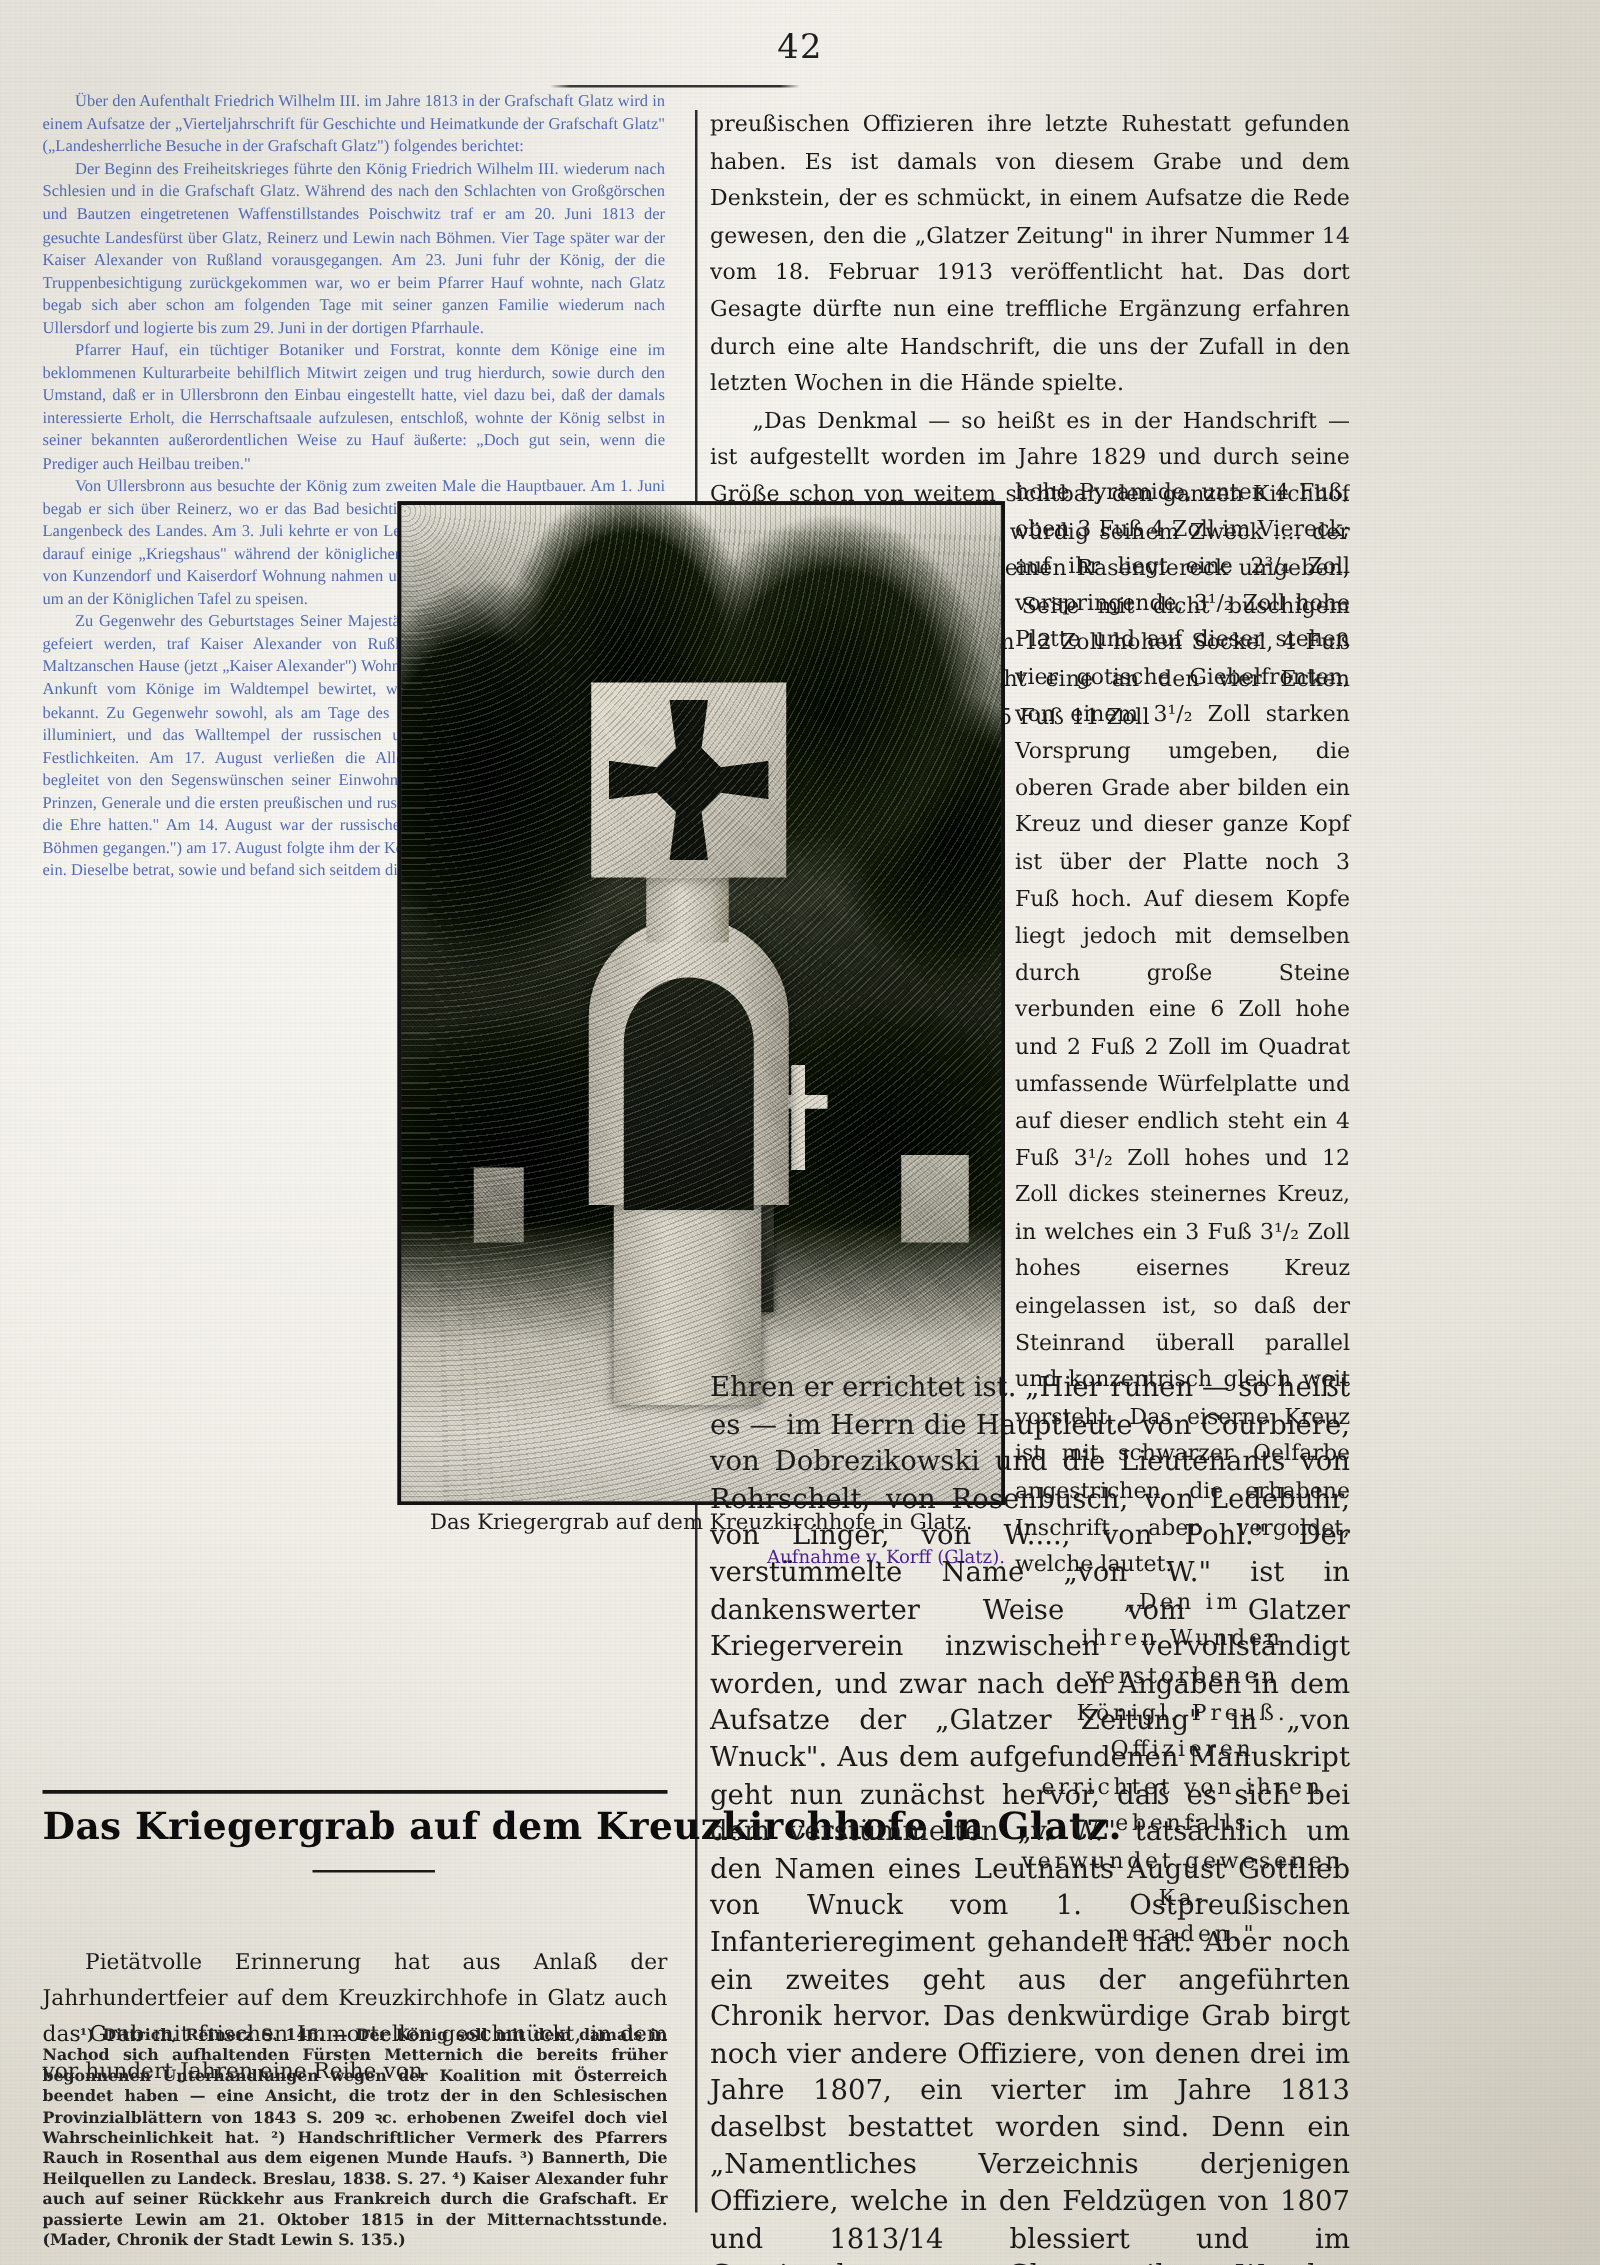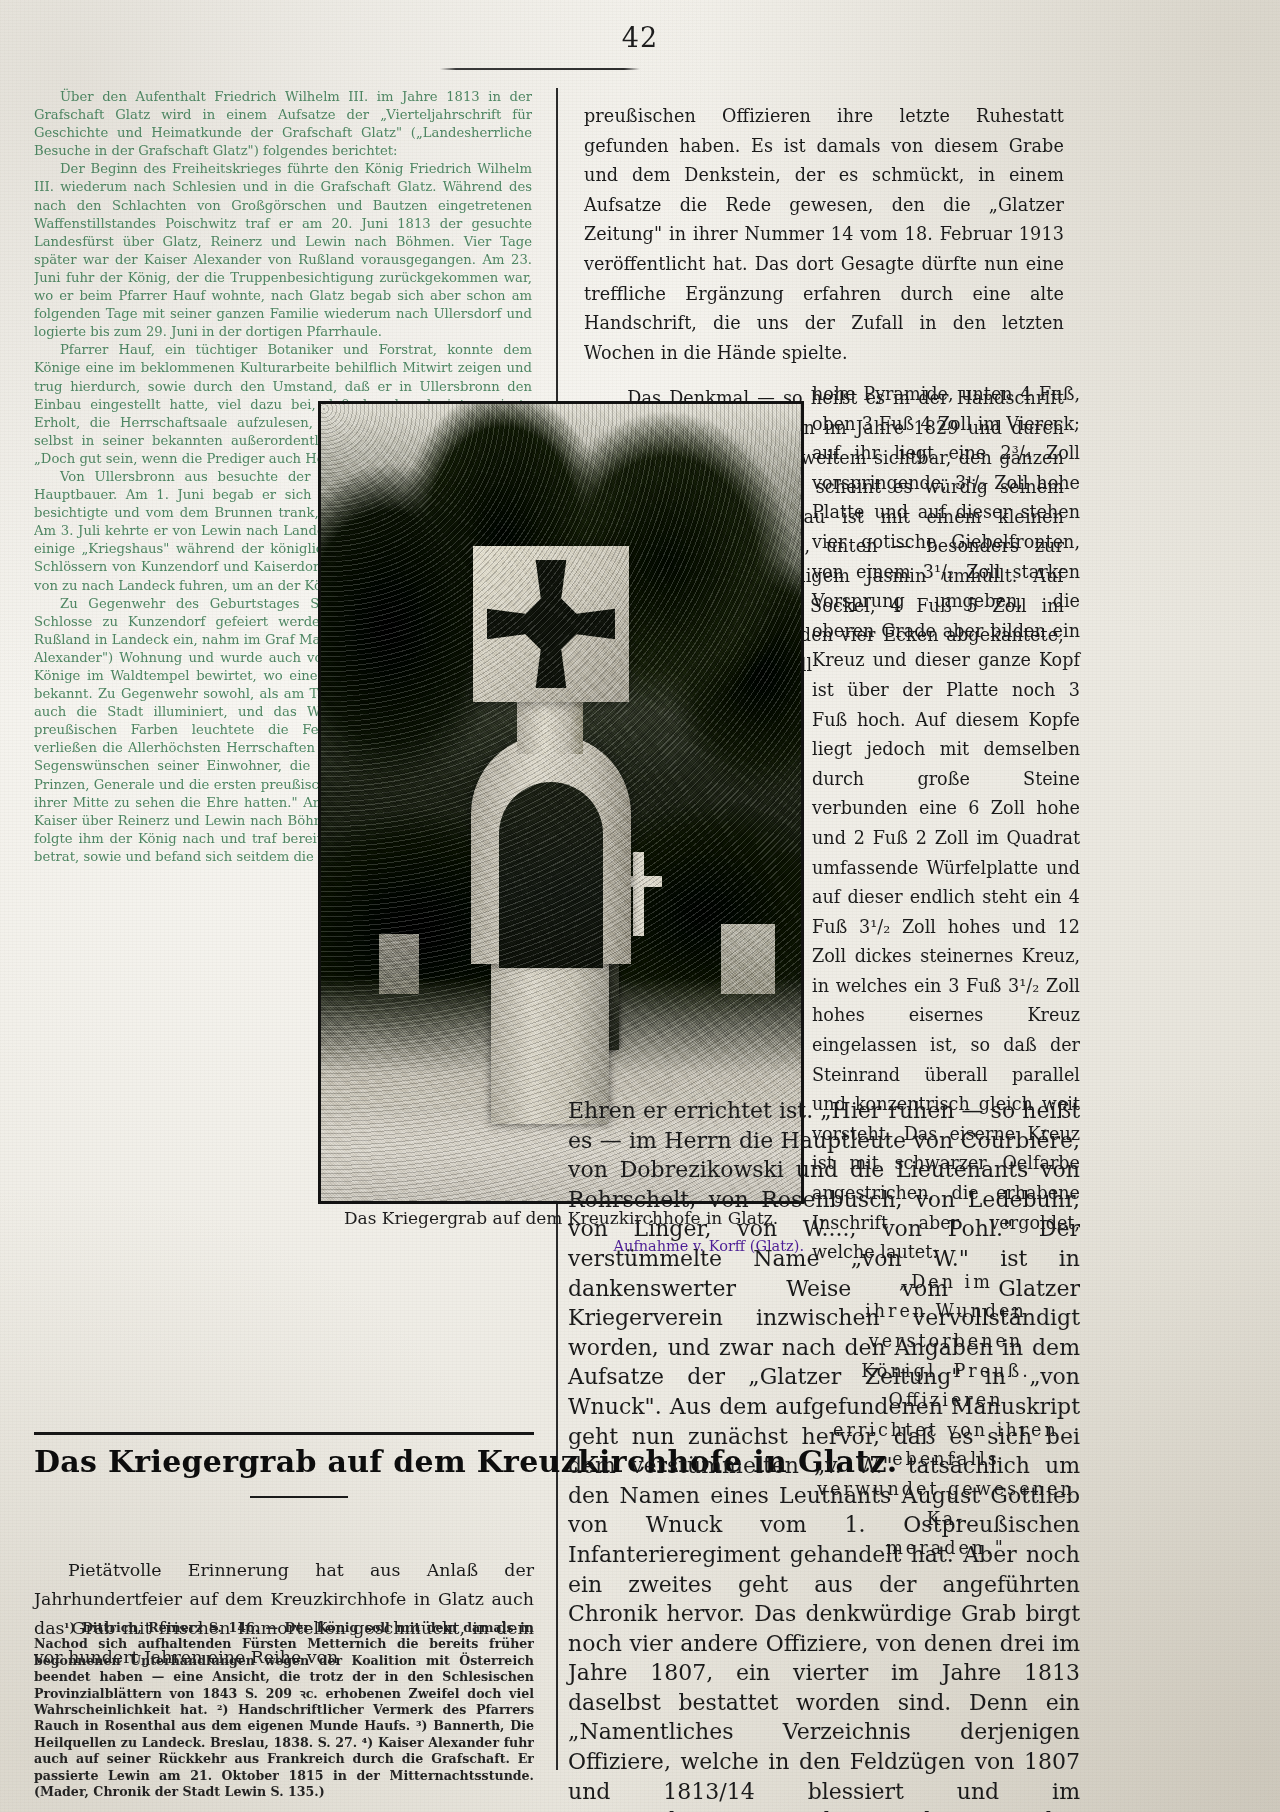--- a/index.html
+++ b/index.html
@@ -57,39 +57,40 @@
   
   .frak{
     font-family:"DejaVu Serif","Liberation Serif",serif;
     color:#1a1a1a;
     text-align:justify;
     -webkit-font-feature-settings:"liga";
   }
 
   
   #col-left{
-    position:absolute;left:34px;top:88px;width:498px;height:1150px;
+    position:absolute;left:34px;top:72px;width:498px;height:1150px;
     font-size:13.2px;line-height:18.1px;
-    color:#15803d;
+    color:#1d4ed8;
     text-align:justify;
     filter:blur(0.55px) contrast(.55);
     opacity:.95;
     overflow:hidden;
+    font-family:Liberation Serif, serif;
   }
   #col-left p{margin:0 0 0 0;text-indent:26px;}
   #col-left .sig{display:block;text-align:right;font-size:11px;margin-top:6px;}
 
   
   #col-right-top{
     position:absolute;left:568px;top:86px;width:512px;
     font-size:17.6px;line-height:29.6px;
     letter-spacing:.1px;
     overflow:hidden;
   }
-  #col-right-top p{margin:16px;text-indent:0;}
+  #col-right-top p{margin:0;text-indent:0;}
   #col-right-top p.ind{text-indent:34px;}
 
   
   #col-narrow{
     position:absolute;left:812px;top:380px;width:268px;
     font-size:17.6px;line-height:29.6px;
     text-align:justify;
   }
   #col-narrow p{margin:0;}
   .sp{letter-spacing:3px;}

